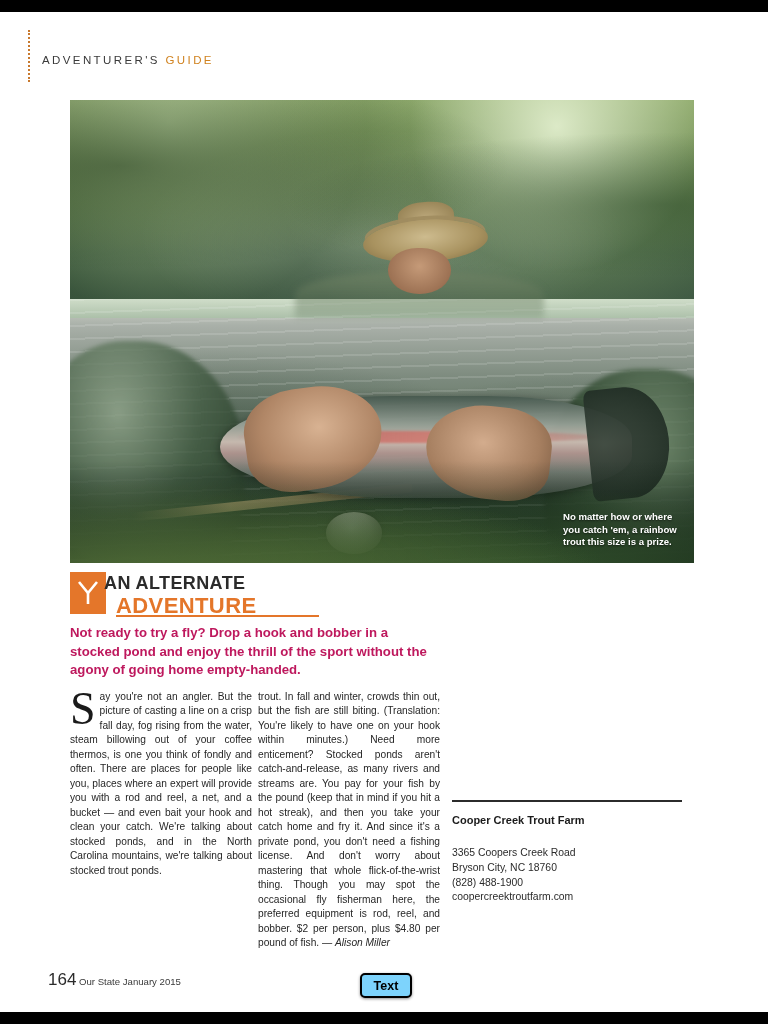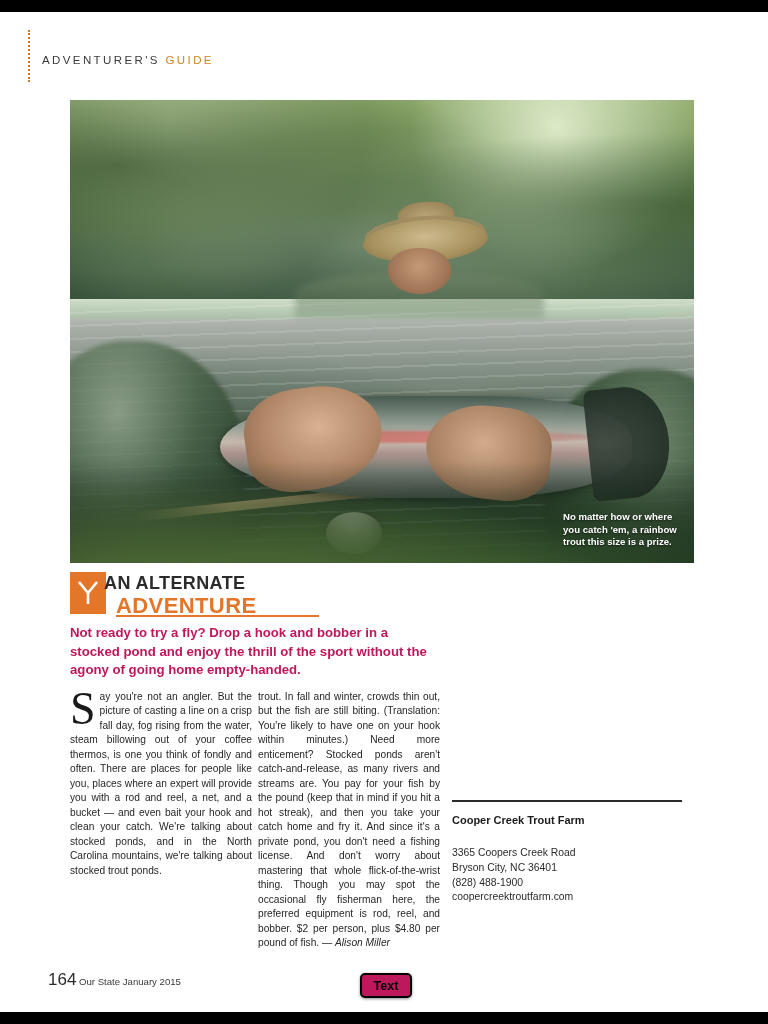--- a/index.html
+++ b/index.html
@@ -286,21 +286,21 @@
     left: 48px; bottom: 22px;
     font-size: 9.6px; color:#3a3a3a;
   }
   .footer .pg { font-size: 17px; color:#2b2b2b; }
 
   
   .text-btn {
     position: absolute;
     left: 360px; top: 961px;
     width: 52px; height: 25px;
-    background: #be185d;
+    background: #7dd3fc;
     border: 2px solid #000000;
     border-radius: 5px;
     color: #000;
     font-size: 12.5px;
     font-weight: bold;
     display: flex;
     align-items: center;
     justify-content: center;
     box-shadow: 0 1px 3px rgba(0,0,0,0.45);
   }
@@ -355,21 +355,21 @@
 
   <div class="col col-2">
     <p><span>trout. In fall and winter, crowds thin out, but the fish are still biting. (Translation: You're likely to have one on your hook within minutes.) Need more enticement? Stocked ponds aren't catch-and-release, as many rivers and streams are. You pay for your fish by the pound (keep that in mind if you hit a hot streak), and then you take your catch home and fry it. And since it's a private pond, you don't need a fishing license. And don't worry about mastering that whole flick-of-the-wrist thing. Though you may spot the occasional fly fisherman here, the preferred equipment is rod, reel, and bobber. $2 per person, plus $4.80 per pound of fish. — </span><i>Alison Miller</i></p>
   </div>
 
   <div class="info">
     <div class="info-rule"></div>
     <div class="info-name">Cooper Creek Trout Farm</div>
     <div class="info-lines">
       <div>3365 Coopers Creek Road</div>
-      <div>Bryson City, NC 36401</div>
+      <div>Bryson City, NC 18760</div>
       <div>(828) 488-1900</div>
       <div class="info-web">coopercreektroutfarm.com</div>
     </div>
   </div>
 
 
   <div class="footer">
     <span class="pg">164</span>
     <span>Our State January 2015</span>
   </div>

